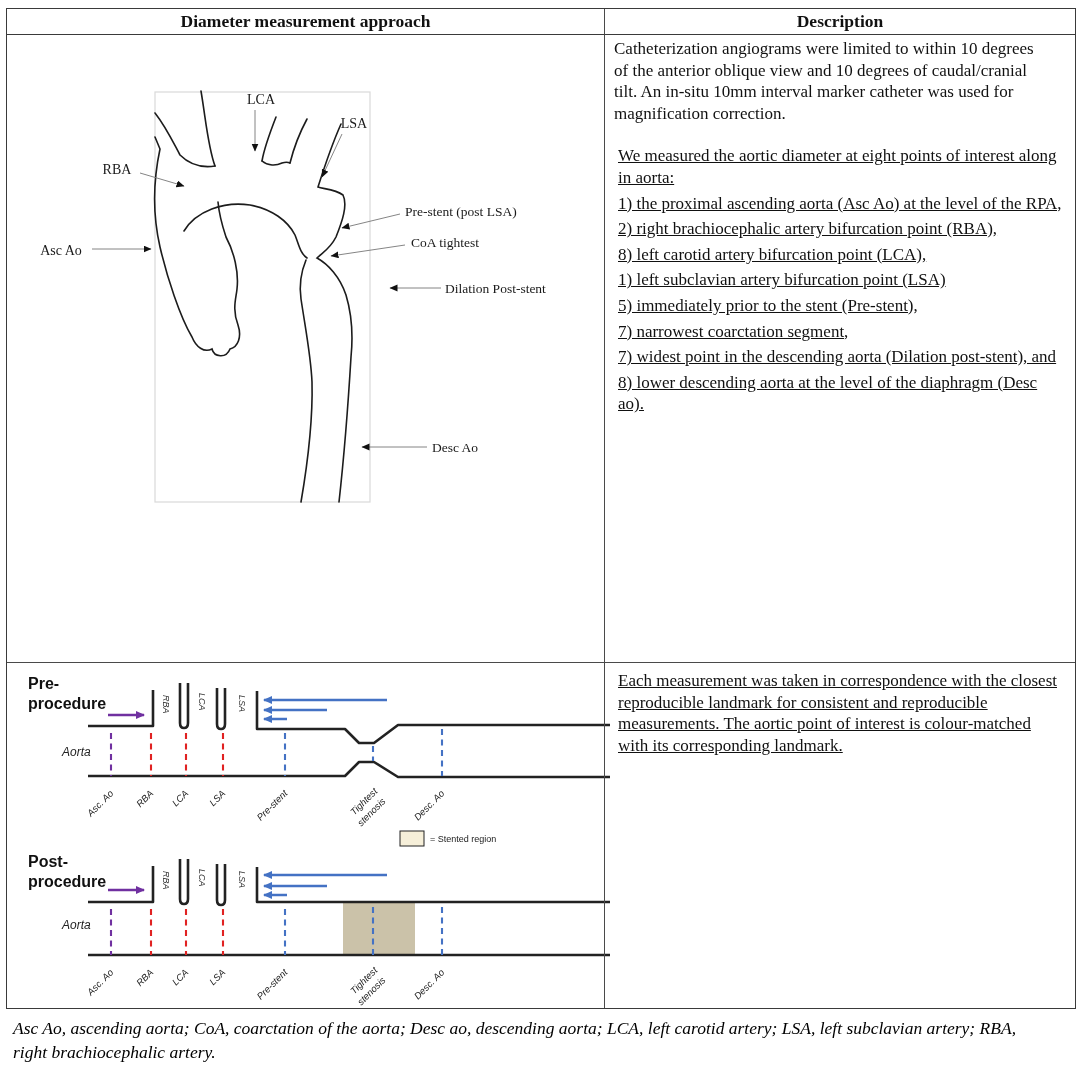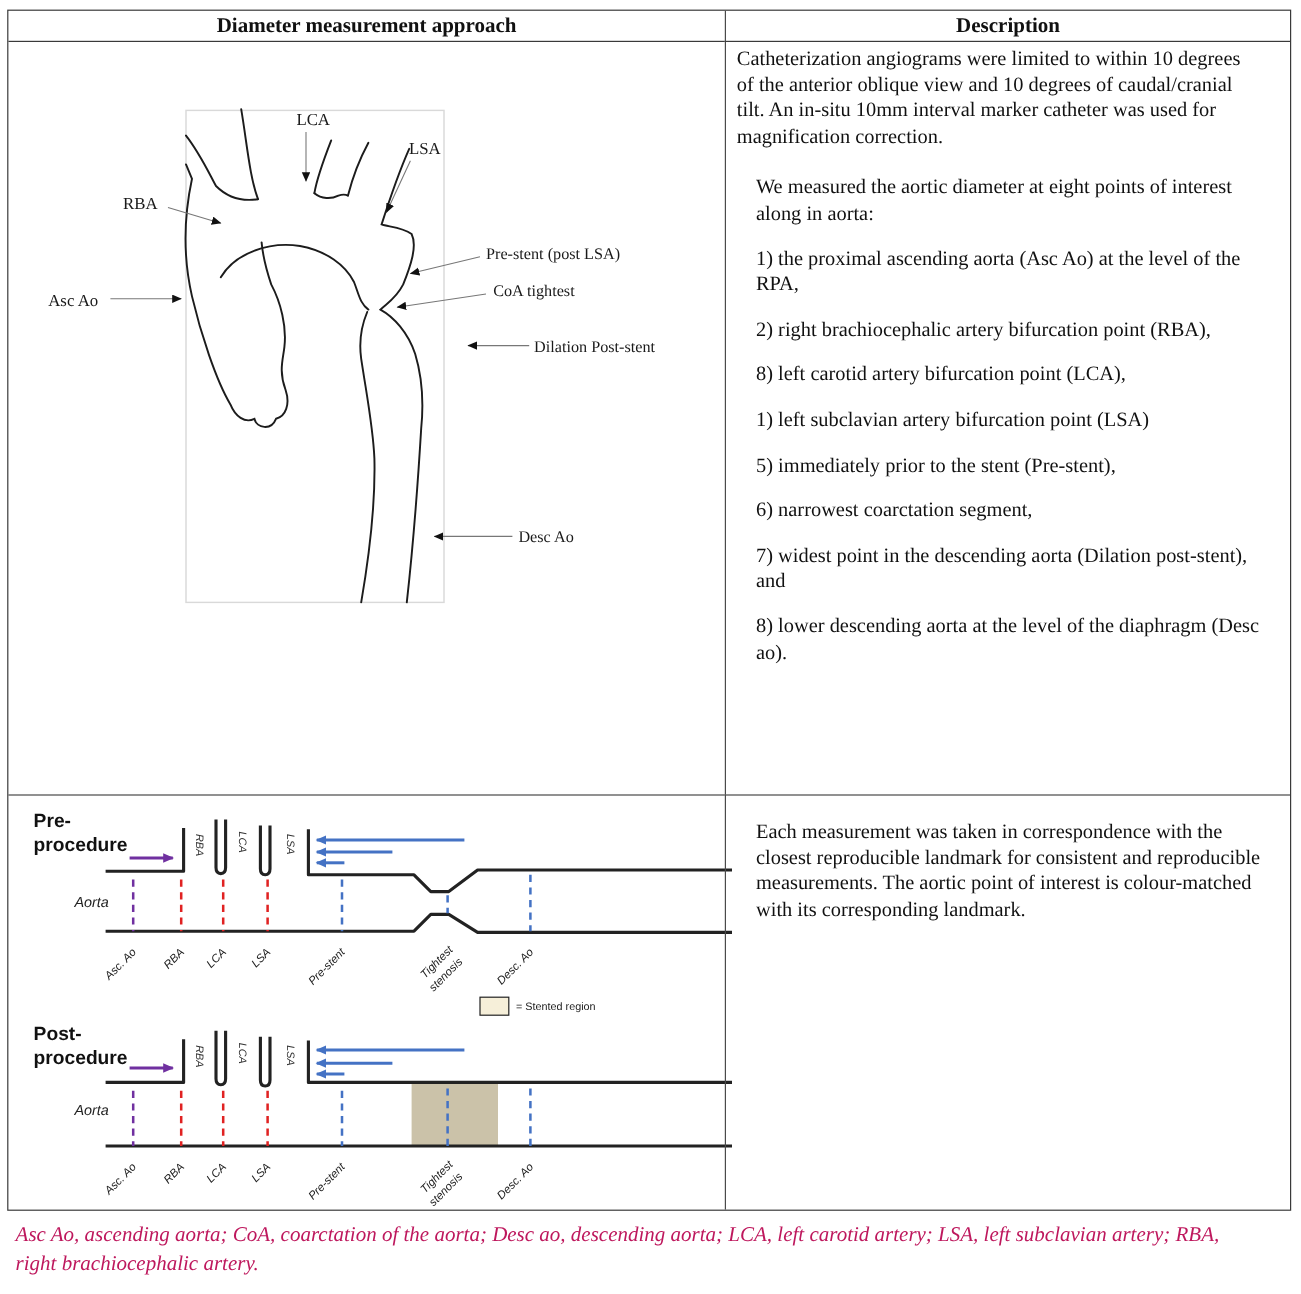--- a/index.html
+++ b/index.html
@@ -9,24 +9,24 @@
        display:grid;grid-template-columns:597px 1fr;
        border:1.5px solid #3a3a3a;}
   .cell{box-sizing:border-box;}
   .hcell{height:26px;font-weight:bold;font-size:17.5px;padding:2px 8px 0 8px;
          border-bottom:1.5px solid #3a3a3a;text-align:center;}
   .rcol{border-left:1.4px solid #4a4a4a;}
   .r1{height:627px;position:relative;}
   .r2{height:346px;position:relative;border-top:1.4px solid #4a4a4a;}
   .desc{font-size:17px;line-height:21.6px;padding:3px 8px 0 9px;}
   .desc .para{margin:0 16px 21px 0;}
-  .desc .intro,.desc .item{margin:16px;}
+  .desc .intro,.desc .item{margin:4px;text-decoration:underline;}
   .dsvg{position:absolute;left:0;top:0;overflow:visible;}
   .footnote{position:absolute;left:13px;top:1016px;width:1012px;
-            font-style:italic;font-size:17.5px;line-height:24px;color:#be185d;}
+            font-style:italic;font-size:17.5px;line-height:24px;color:#000000;}
   
   .serifLbl{font-family:"Liberation Serif",serif;font-size:14px;fill:#1a1a1a;}
   .serifLblS{font-family:"Liberation Serif",serif;font-size:13.5px;fill:#1a1a1a;}
   .ptitle{font-family:"Liberation Sans",sans-serif;font-weight:bold;font-size:16px;fill:#111;}
   .aortaLbl{font-family:"Liberation Sans",sans-serif;font-style:italic;font-size:12px;fill:#222;}
   .branchLbl{font-family:"Liberation Sans",sans-serif;font-style:italic;font-size:9px;fill:#333;}
   .axisLbl{font-family:"Liberation Sans",sans-serif;font-style:italic;font-size:9.5px;fill:#222;}
   .legendLbl{font-family:"Liberation Sans",sans-serif;font-size:9px;fill:#222;}
   .vessel{fill:none;stroke:#1c1c1c;stroke-width:1.6;stroke-linecap:round;}
   .thinArrow{stroke:#777;stroke-width:0.9;fill:none;}
@@ -94,21 +94,21 @@
   </div>
 
   <div class="cell r1 rcol desc">
     <p class="para">Catheterization angiograms were limited to within 10 degrees of the anterior oblique view and 10 degrees of caudal/cranial tilt. An in-situ 10mm interval marker catheter was used for magnification correction.</p>
     <p class="intro">We measured the aortic diameter at eight points of interest along in aorta:</p>
     <p class="item">1) the proximal ascending aorta (Asc Ao) at the level of the RPA,</p>
     <p class="item">2) right brachiocephalic artery bifurcation point (RBA),</p>
     <p class="item">8) left carotid artery bifurcation point (LCA),</p>
     <p class="item">1) left subclavian artery bifurcation point (LSA)</p>
     <p class="item">5) immediately prior to the stent (Pre-stent),</p>
-    <p class="item">6) narrowest coarctation segment,</p>
+    <p class="item">7) narrowest coarctation segment,</p>
     <p class="item">7) widest point in the descending aorta (Dilation post-stent), and</p>
     <p class="item">8) lower descending aorta at the level of the diaphragm (Desc ao).</p>
   </div>
 
   <div class="cell r2">
     <svg class="dsvg" width="596" height="345" viewBox="7 665 596 345">
       <defs>
         <marker id="mBlue" markerWidth="10" markerHeight="9" refX="8" refY="4" orient="auto" markerUnits="userSpaceOnUse">
           <path d="M0,0 L9,4 L0,8 Z" fill="#4472c4"></path>
         </marker>

